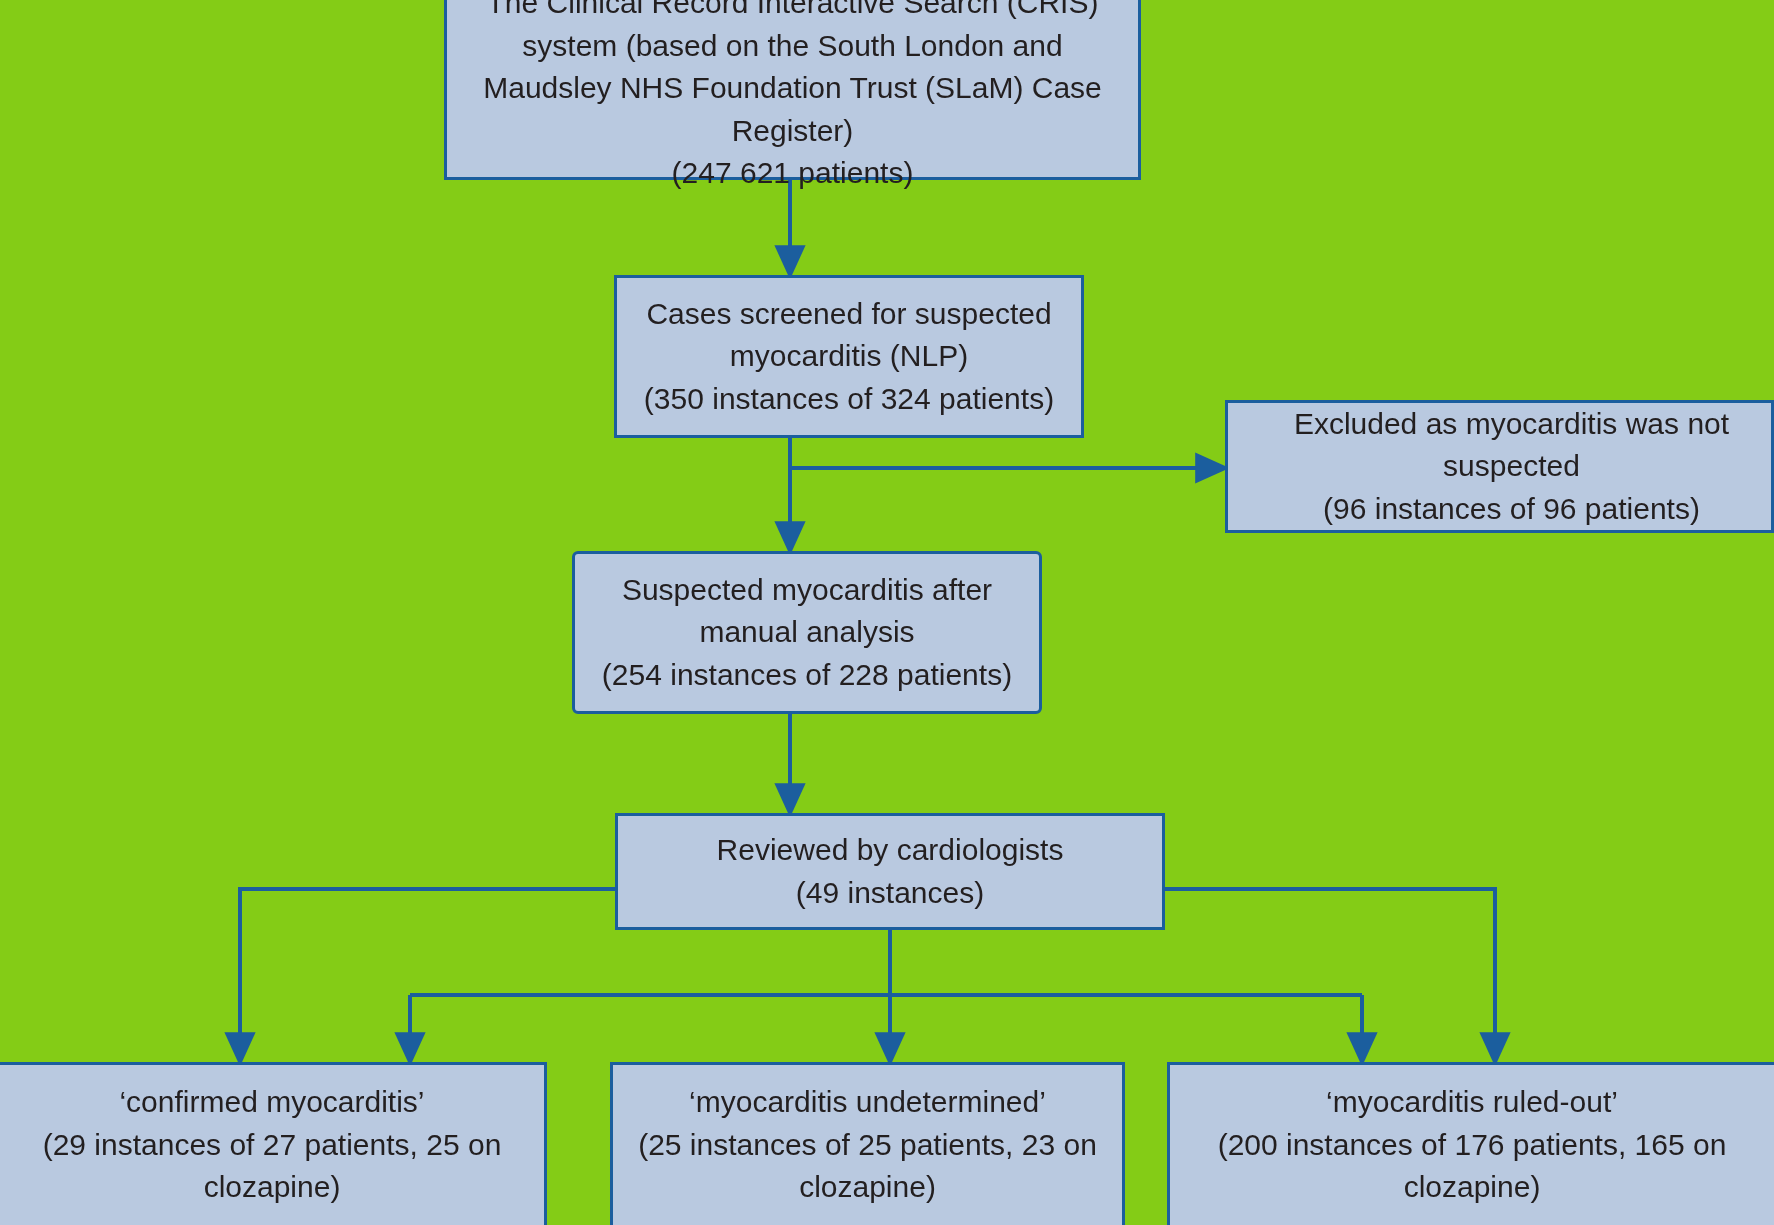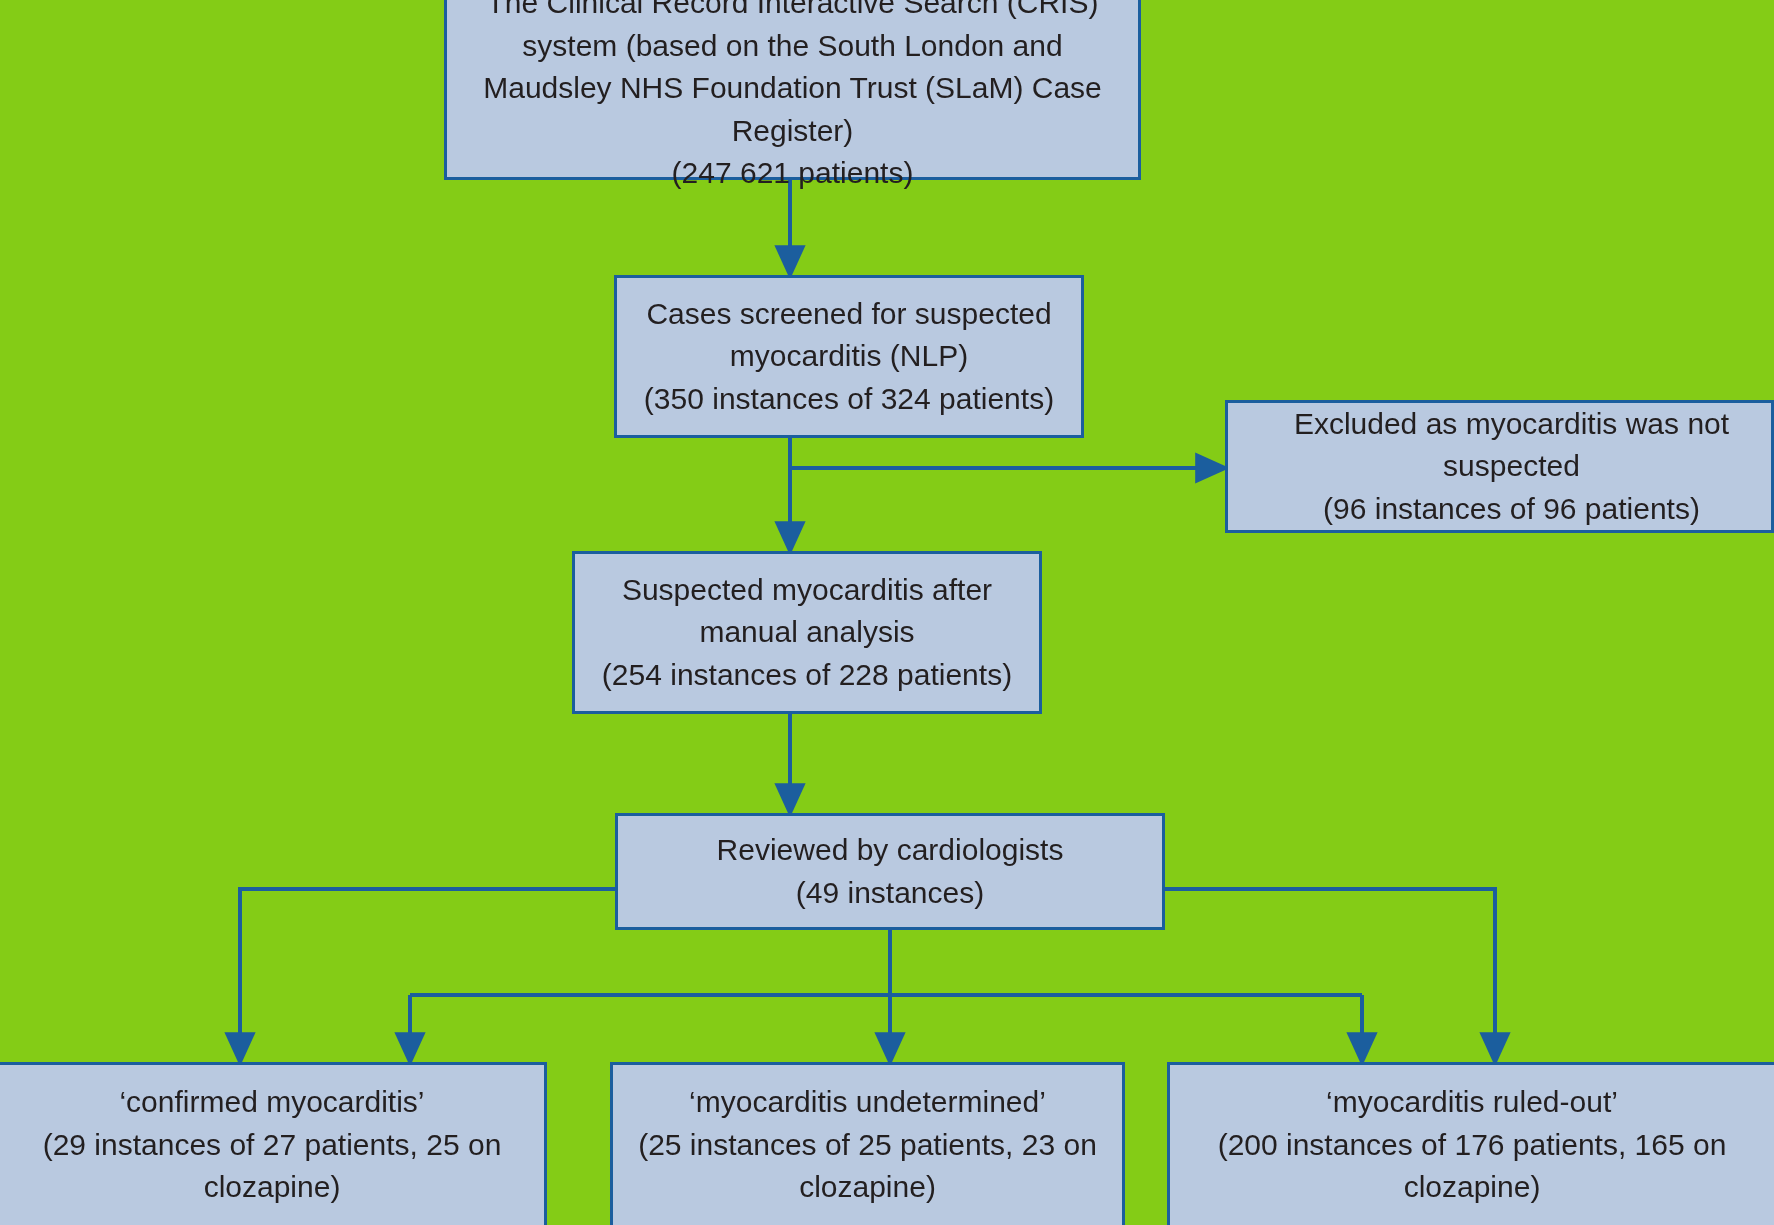--- a/index.html
+++ b/index.html
@@ -38,21 +38,21 @@
     font-size: 30px;
     line-height: 1.42;
     padding: 4px 12px;
     white-space: pre-line;
     font-family: "Liberation Sans", sans-serif;
   }
   
   #node-cris       { left: 444px;  top: -3px;   width: 697px; height: 183px; }
   #node-screened   { left: 584px;  top: 275px;  width: 470px; height: 163px; margin-left: 30px; }
   #node-excluded   { left: 1225px; top: 400px;  width: 549px; height: 133px; padding-left: 36px; }
-  #node-suspected  { left: 572px;  top: 551px;  width: 470px; height: 163px; }
+  #node-suspected  { left: 572px;  top: 551px;  width: 470px; height: 163px; border-radius: 6px; }
   #node-reviewed   { left: 615px;  top: 813px;  width: 550px; height: 117px; }
   #node-confirmed  { left: -3px;   top: 1062px; width: 550px; height: 166px; }
   #node-undetermined { left: 610px;  top: 1062px; width: 515px; height: 166px; }
   #node-ruledout   { left: 1167px; top: 1062px; width: 610px; height: 166px; }
 </style>
 </head>
 <body>
 
 <div id="flowchart">
 

